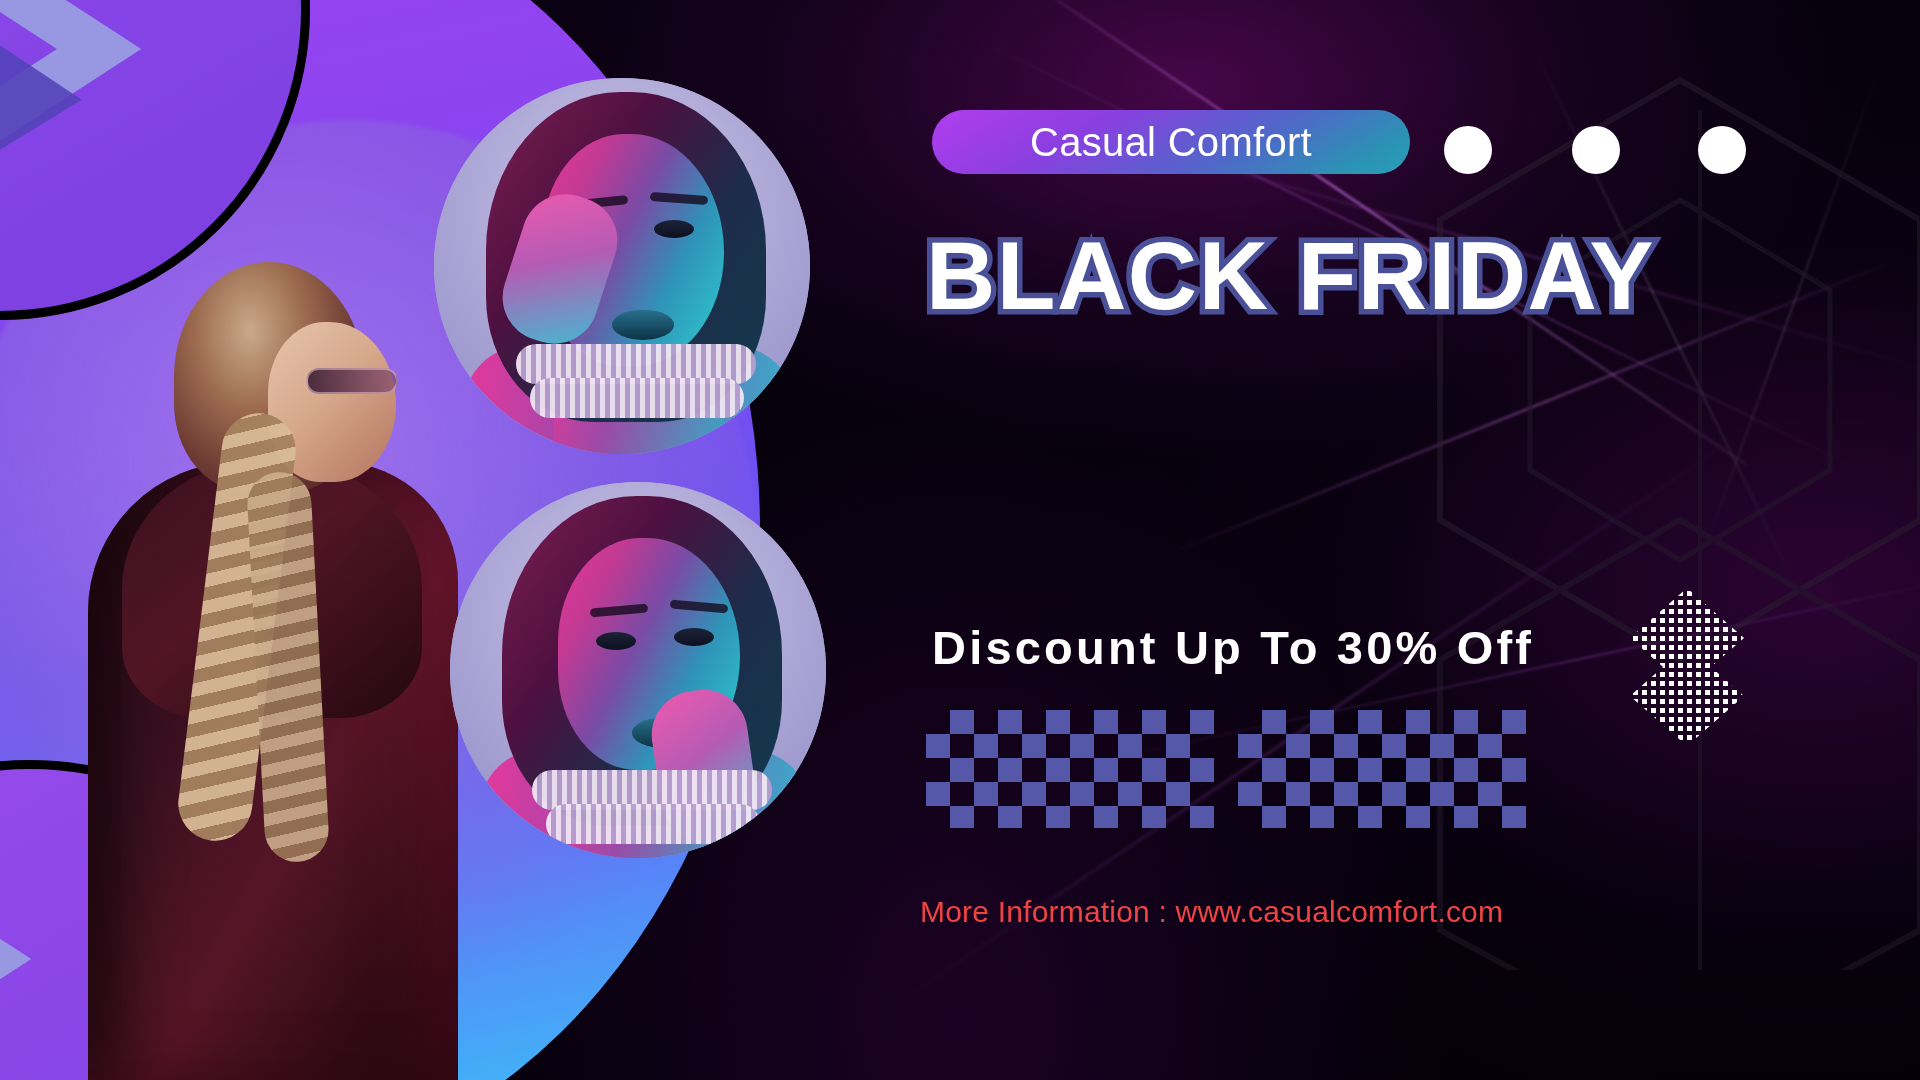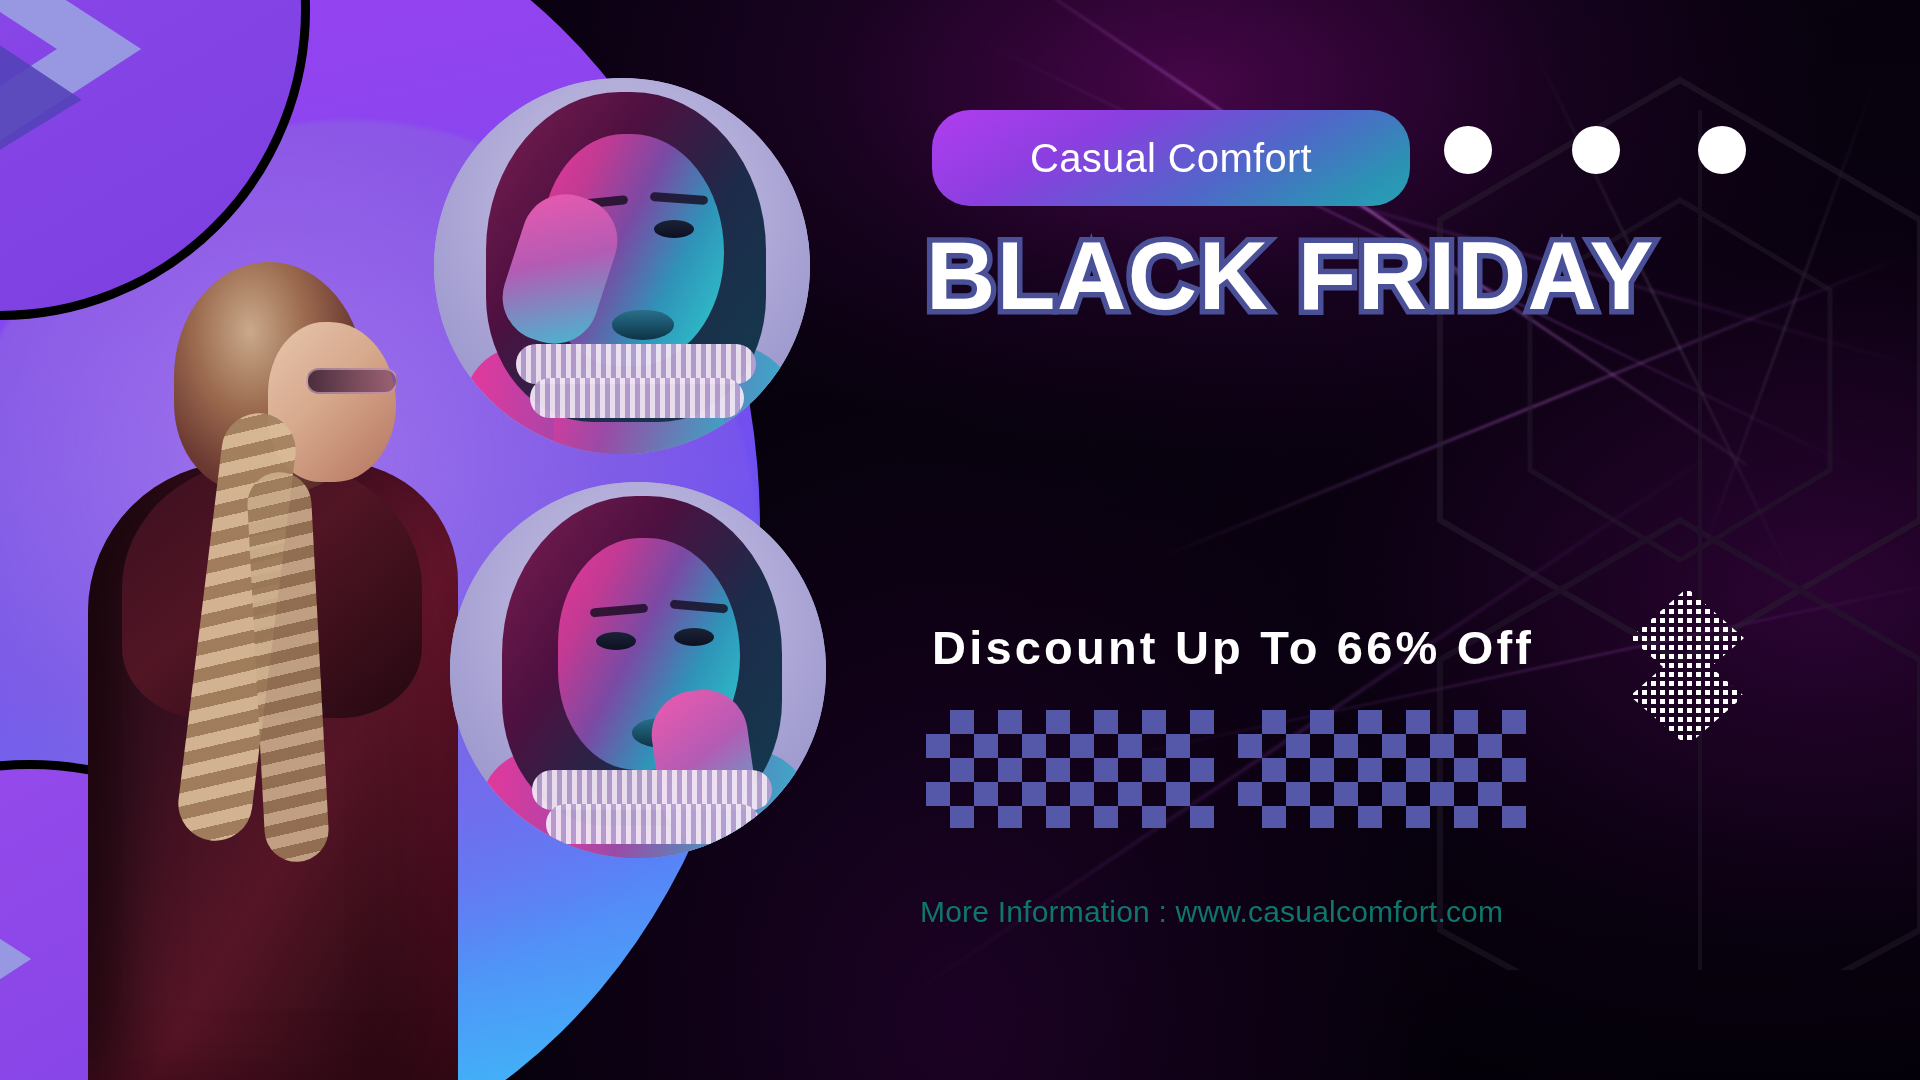--- a/index.html
+++ b/index.html
@@ -153,21 +153,21 @@
   .pt-shoulder{
     position:absolute; left:30px; bottom:-12px; width:330px; height:120px; border-radius:60px 60px 0 0;
     background:linear-gradient(100deg,#e8379a 0%,#8f4bb0 45%,#2fb6cc 100%);
   }
 
   
   .content{ position:absolute; left:932px; top:0; width:988px; height:1080px; }
 
   .badge{
     position:absolute; left:0; top:110px;
-    width:478px; height:96px; border-radius:38px;
+    width:478px; height:64px; border-radius:38px;
     background:linear-gradient(150deg,#b13df0 0%,#8a3fe0 32%,#4f68c8 64%,#2b93b4 88%,#2a9fb8 100%);
     display:flex; align-items:center; justify-content:center;
   }
   .badge span{
     color:#fff; font-size:40px; letter-spacing:.3px;
   }
 
   .dots-row{ position:absolute; left:512px; top:126px; width:330px; height:56px; }
   .dot{ position:absolute; top:0; width:48px; height:48px; border-radius:50%; background:#fff; }
   .dot:nth-child(1){ left:0; }
@@ -211,21 +211,21 @@
     background-position:0 0, 24px 24px;
   }
   .check-a{ left:-6px; width:288px; }
   .check-b{ left:306px; width:288px; }
 
   
   .diamonds{ position:absolute; left:690px; top:580px; width:130px; height:160px; }
 
   .footer{
     position:absolute; left:-12px; top:895px; width:980px;
-    color:#0f766e; font-size:30px; letter-spacing:.2px; white-space:nowrap;
+    color:#ef4444; font-size:30px; letter-spacing:.2px; white-space:nowrap;
   }
 </style>
 </head>
 <body>
 
 <div class="stage">
 
   <div class="bg-dark"></div>
   <div class="streak s1"></div>
   <div class="streak s2"></div>
@@ -318,21 +318,21 @@
 
     <div class="dots-row">
       <div class="dot"></div>
       <div class="dot"></div>
       <div class="dot"></div>
     </div>
 
     <div class="headline">BLACK FRIDAY</div>
 
 
-    <div class="discount">Discount Up To 66% Off</div>
+    <div class="discount">Discount Up To 30% Off</div>
 
     <div class="checker check-a"></div>
     <div class="checker check-b"></div>
 
     <div class="diamonds">
       <svg width="130" height="160" viewBox="0 0 130 160">
         <defs>
           <pattern id="dotgrid" width="9" height="9" patternUnits="userSpaceOnUse">
             <rect x="2" y="2" width="5" height="5" fill="#ffffff"></rect>
           </pattern>

